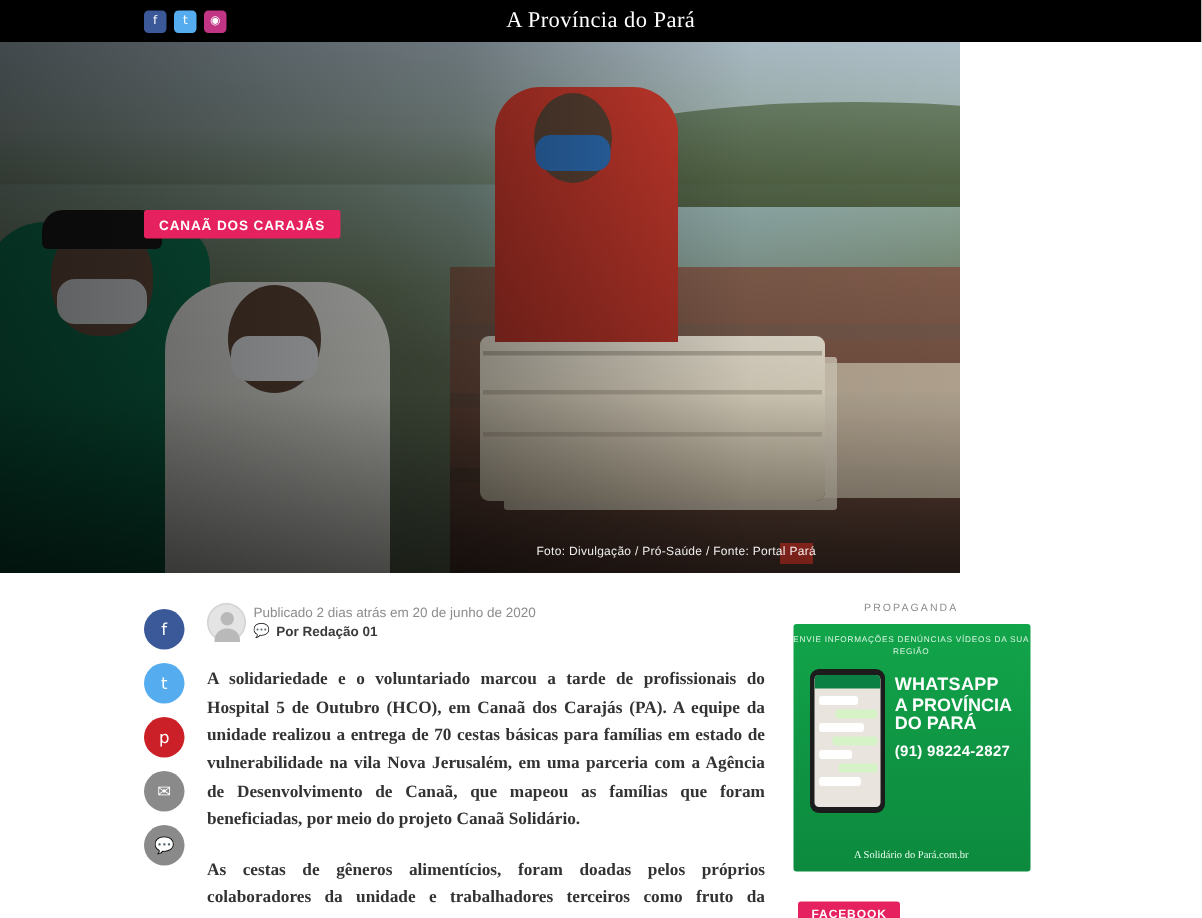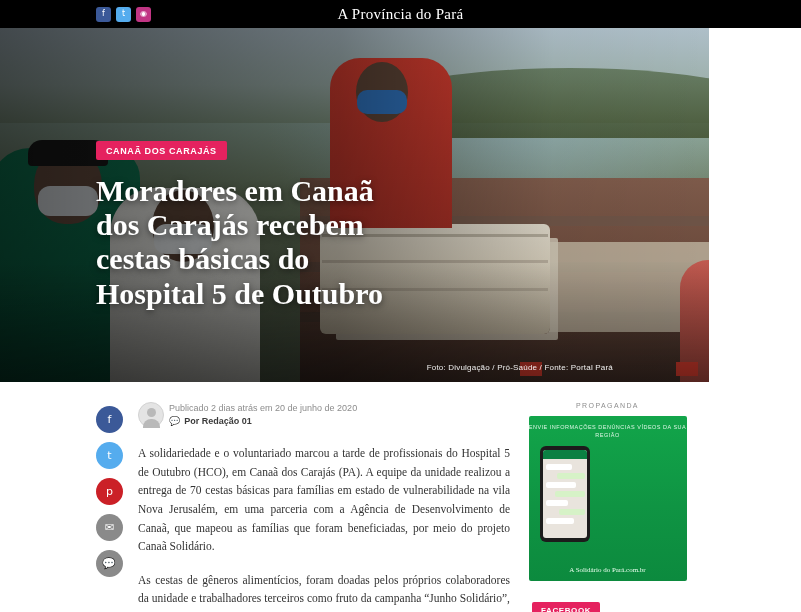--- a/index.html
+++ b/index.html
@@ -44,21 +44,21 @@
     text-align: center;
     color: #ffffff;
     font-family: "Liberation Serif", serif;
     font-size: 15px;
     letter-spacing: .3px;
   }
 
   
   .hero {
     position: relative;
-    width: 709px;
+    width: 640px;
     height: 354px;
     overflow: hidden;
     background: #4a5d3a;
   }
   .hero-photo {
     position: absolute; inset: 0;
     background:
       radial-gradient(circle at 72% 18%, rgba(150,180,200,.55), rgba(0,0,0,0) 42%),
       linear-gradient(to bottom, #9fb6c4 0%, #8fa89a 26%, #6c7d63 46%, #5c6a53 60%, #4e5a46 100%);
   }
@@ -268,20 +268,21 @@
   }
   .cmt-ico { color: #9a9a9a; font-family: "DejaVu Sans", sans-serif; }
 
   .article p {
     font-family: "Liberation Serif", serif;
     font-size: 11.5px;
     line-height: 1.62;
     color: #333333;
     margin: 0 0 15px 0;
     text-align: justify;
+    font-weight: bold;
   }
 
   
   .sidebar {
     width: 195px;
     margin-left: auto;
     padding-top: 20px;
     flex: none;
   }
   .promo-label {
@@ -409,21 +410,20 @@
     <div class="p-right-head"></div>
     <div class="p-right-mask"></div>
     <div class="flag-a"></div>
     <div class="flag-b"></div>
   </div>
   <div class="hero-scrim"></div>
   <div class="hero-scrim-b"></div>
 
   <div class="hero-content">
     <span class="cat-badge">CANAÃ DOS CARAJÁS</span>
-    <h1 class="hero-title">Moradores em Canaã dos Carajás recebem cestas básicas do Hospital 5 de Outubro</h1>
   </div>
   <div class="photo-credit">Foto: Divulgação / Pró-Saúde / Fonte: Portal Pará</div>
 </div>
 
 <div class="page">
 
   <div class="rail">
     <div class="share-btn sb-fb">f</div>
     <div class="share-btn sb-tw">t</div>
     <div class="share-btn sb-pin">p</div>
@@ -460,20 +460,25 @@
           <div class="ad-screen-hdr"></div>
           <span class="bub b1"></span>
           <span class="bub b2"></span>
           <span class="bub b3"></span>
           <span class="bub b4"></span>
           <span class="bub b5"></span>
           <span class="bub b6"></span>
           <span class="bub b7"></span>
         </div>
       </div>
+      <div class="ad-right">
+        <div class="ad-wa">WHATSAPP</div>
+        <div class="ad-prov">A PROVÍNCIA DO PARÁ</div>
+        <div class="ad-tel">(91) 98224-2827</div>
+      </div>
       <div class="ad-foot">A Solidário do Pará.com.br</div>
     </div>
 
     <div class="fb-head">
       <span class="fb-tag">FACEBOOK</span>
     </div>
 
   </div>
 
 </div>

